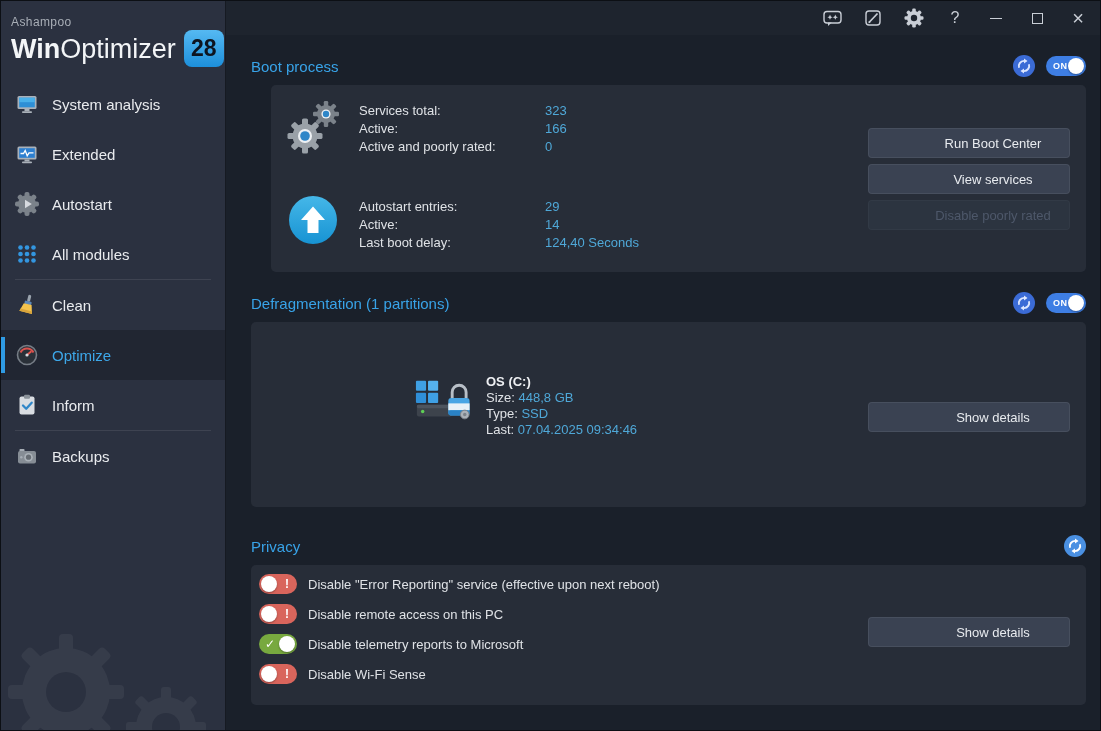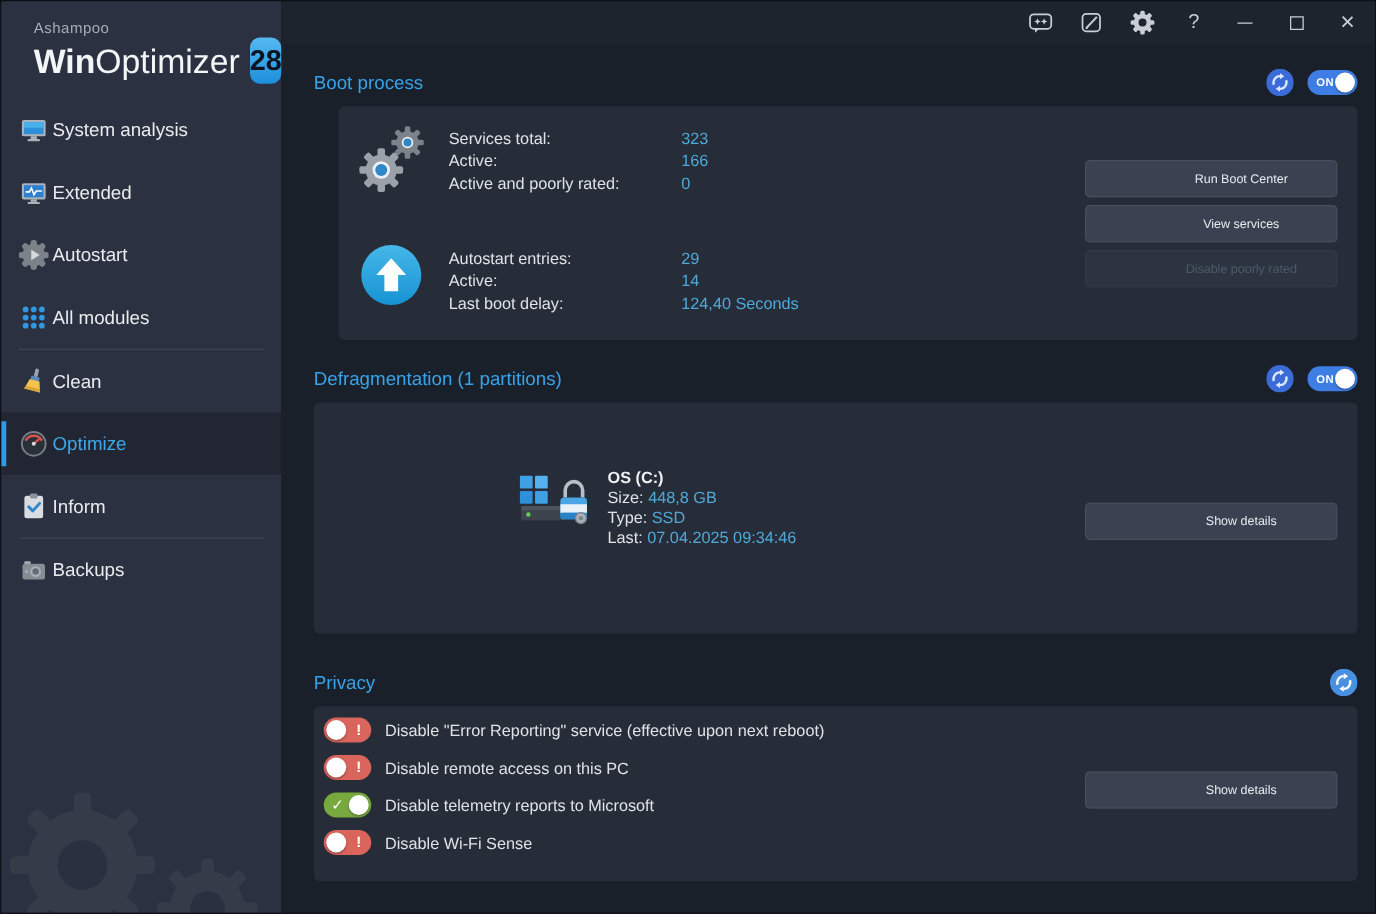--- a/index.html
+++ b/index.html
@@ -4,34 +4,34 @@
 <style>
   * { margin:0; padding:0; box-sizing:border-box; }
   html,body { width:1101px; height:731px; overflow:hidden; background:#10141b;
               font-family:"Liberation Sans","DejaVu Sans",sans-serif; }
   .window { position:relative; width:1101px; height:731px; background:#1a202a;
             border:1px solid #0c0f14; overflow:hidden; }
 
   
   .sidebar { position:absolute; left:0; top:0; width:225px; height:731px;
              background:#2b3140; border-right:1px solid #161a22; }
-  .logo { padding:14px 0 0 26px; height:80px; }
+  .logo { padding:14px 0 0 10px; height:80px; }
   .logo .company { font-size:12px; color:#a8aeb6; letter-spacing:.4px; }
   .logo-row { display:flex; align-items:center; margin-top:1px; }
   .logo-name { font-size:27px; color:#f3f5f7; line-height:30px; white-space:nowrap; }
   .logo-name .bold { font-weight:700; }
   .logo-name .light { font-weight:300; }
   .ver-badge { width:40px; height:37px; margin-left:8px; border-radius:8px;
                background:linear-gradient(180deg,#55b9f2,#1d8fdb);
                color:#0d1420; font-size:23px; font-weight:700;
                display:flex; align-items:center; justify-content:center; }
   .nav { position:absolute; top:78px; left:0; width:100%; }
   .side-item { height:50px; display:flex; align-items:center; padding-left:14px;
                cursor:pointer; position:relative; }
-  .side-item .lab { margin-left:3px; font-size:15px; color:#e9ebee; }
+  .side-item .lab { margin-left:13px; font-size:15px; color:#e9ebee; }
   .side-item.sel-true { background:rgba(0,0,0,.22); }
   .side-item.sel-true::before { content:""; position:absolute; left:0; top:7px;
                bottom:7px; width:4px; background:#2f9be4; }
   .side-item.sel-true .lab { color:#3da7e9; }
   .icon24 { width:24px; height:24px; flex:none; display:flex; align-items:center; justify-content:center; }
   .side-div { height:1px; background:rgba(255,255,255,.09); margin:0 14px; }
   .watermark { position:absolute; left:0; bottom:0; opacity:.05; }
 
   
   .titlebar { position:absolute; left:225px; top:0; width:876px; height:34px;
@@ -62,21 +62,21 @@
   #defrag-panel { height:185px; margin-bottom:20px; }
   #priv-panel   { height:140px; }
 
   .stat-rows { position:absolute; font-size:13px; line-height:18px; color:#dfe2e6; }
   .stat-rows .lbl { display:inline-block; width:186px; }
   .val { color:#4fa8d8; }
 
   .btn-col { position:absolute; right:16px; top:43px; display:flex;
              flex-direction:column; gap:6px; }
   .btn { width:202px; height:30px; border-radius:4px; background:#3a4252;
-         border:1px solid rgba(255,255,255,.07); color:#e8ebef; font-size:10px;
+         border:1px solid rgba(255,255,255,.07); color:#e8ebef; font-size:13px;
          display:flex; align-items:center; justify-content:center; cursor:pointer;padding-left:48px; }
   .btn.en-false { background:#2c3440; color:#4e586a;
                   border-color:rgba(255,255,255,.03); cursor:default; }
   .btn-details { position:absolute; right:16px; }
   #defrag-details { top:80px; }
   #priv-details { top:52px; }
 
   .drive-block { position:absolute; left:163px; top:52px; display:flex; gap:14px; }
   .drive-text { font-size:13px; line-height:16px; color:#dfe2e6; }
   .drive-text .dname { font-weight:700; color:#eef0f3; }

